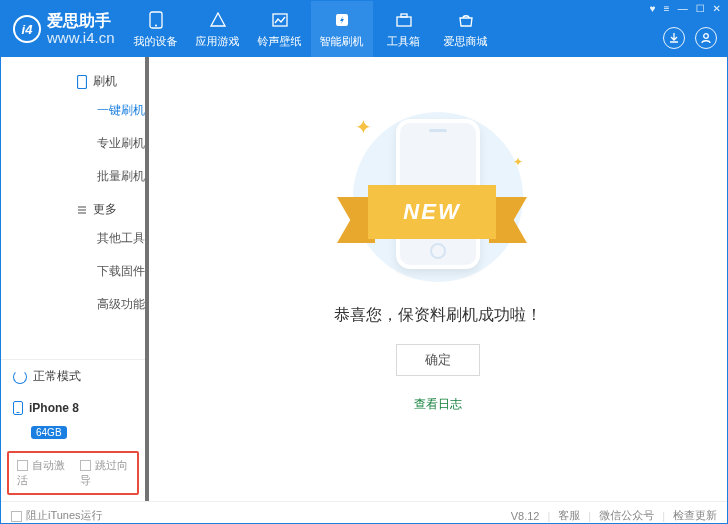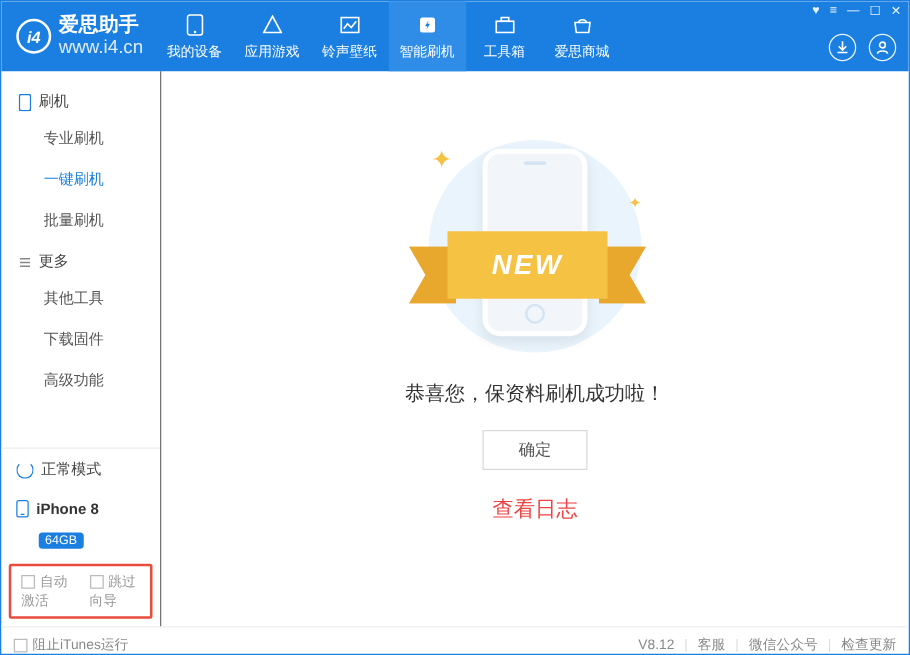--- a/index.html
+++ b/index.html
@@ -12,21 +12,21 @@
   .nav { display: flex; height: 100%; }
   .nav-item { display: flex; flex-direction: column; align-items: center; justify-content: center; width: 62px; height: 100%; cursor: pointer; font-size: 11px; }
   .nav-item .nav-icon { height: 20px; margin-bottom: 4px; display: flex; align-items: center; justify-content: center; }
   .nav-item.active { background: #2f8de8; }
   .win-icons { position: absolute; top: 2px; right: 6px; display: flex; gap: 8px; font-size: 10px; }
   .win-icons span { cursor: pointer; opacity: 0.9; }
   .header-right { position: absolute; right: 10px; bottom: 8px; display: flex; gap: 10px; }
   .circle-btn { width: 22px; height: 22px; border: 1.3px solid rgba(255,255,255,0.9); border-radius: 50%; display: flex; align-items: center; justify-content: center; cursor: pointer; }
 
   .body { display: flex; height: calc(100% - 56px - 22px); }
-  .sidebar { width: 128px; border-right: 1px solid #737373; display: flex; flex-direction: column; }
+  .sidebar { width: 148px; border-right: 4px solid #737373; display: flex; flex-direction: column; align-items: flex-end; }
   .sidebar-scroll { flex: 1; overflow: auto; padding-top: 8px; }
   .sb-section { padding: 8px 14px 4px; font-size: 12px; color: #444; display: flex; align-items: center; gap: 6px; }
   .sb-item { padding: 8px 0 8px 34px; font-size: 12px; color: #555; cursor: pointer; }
   .sb-item.active { color: #1a7fe0; }
   .sb-divider { height: 22px; }
 
   .sidebar-bottom { border-top: 1px solid #eee; }
   .bottom-row { padding: 8px 12px; display: flex; align-items: center; gap: 6px; font-size: 12px; color: #444; }
   .refresh-ic { width: 14px; height: 14px; border: 1.8px solid #1a7fe0; border-radius: 50%; border-top-color: transparent; }
   .device-ic { width: 10px; height: 14px; border: 1.8px solid #1a7fe0; border-radius: 2px; position: relative; }
@@ -45,21 +45,21 @@
   .ribbon { position:absolute; left:0; right:12px; top:78px; height:54px; }
   .ribbon-center { position:absolute; left:35px; right:35px; top:0; bottom:0; background:#f6c244; display:flex; align-items:center; justify-content:center; color:#fff; font-weight:bold; font-size:22px; letter-spacing:2px; font-style:italic;}
   .ribbon-left, .ribbon-right { position:absolute; width:38px; top:12px; bottom:-4px; background:#e8a82e;}
   .ribbon-left { left:4px; clip-path: polygon(0 0, 100% 0, 100% 100%, 0 100%, 35% 50%);}
   .ribbon-right { right:4px; clip-path: polygon(0 0, 100% 0, 65% 50%, 100% 100%, 0 100%);}
   .spark { position:absolute; font-size:20px; color:#f6c244;}
   .s1{left:22px; top:8px;} .s2{right:20px; top:48px; font-size:12px;} .s3{left:26px; top:120px; font-size:14px;}
 
   .success-text { font-size: 16px; color:#333; margin-bottom: 18px; }
   .btn { padding: 6px 28px; border:1px solid #d9d9d9; background:#fff; cursor:pointer; font-size:13px; color:#555; }
-  .log-link { margin-top: 20px; font-size:17px; color:#ef4444; cursor:pointer; }
+  .log-link { margin-top: 20px; font-size:12px; color:#15803d; cursor:pointer; }
 
   .footer { height:22px; border-top:1px solid #eee; display:flex; align-items:flex-end; font-size:11px; color:#888; padding: 0 10px; }
   .footer-left { display:flex; align-items:center; gap:4px;}
   .footer-right { margin-left:auto; display:flex; align-items:center; gap:8px;}
   .footer-right .sep{ color:#ddd; }
 </style>
 </head>
 <body>
 
 <div class="header">
@@ -149,22 +149,22 @@
 
 <div class="body">
   <div class="sidebar">
     <div class="sidebar-scroll">
       <div class="sb-section">
         <svg width="10" height="14" viewBox="0 0 10 14">
             <rect x="0.5" y="0.5" width="9" height="13" rx="1.5" fill="none" stroke="#1a7fe0" stroke-width="1.2"></rect>
           </svg>
         <span>刷机</span>
       </div>
+      <div class="sb-item active">一键刷机</div>
       <div class="sb-item">专业刷机</div>
-      <div class="sb-item active">一键刷机</div>
       <div class="sb-item">批量刷机</div>
 
       <div class="sb-section">
         <svg width="10" height="10" viewBox="0 0 10 10">
             <path d="M1 2 H9 M1 5 H9 M1 8 H9" stroke="#888" stroke-width="1.3"></path>
           </svg>
         <span>更多</span>
       </div>
       <div class="sb-item">其他工具</div>
       <div class="sb-item">下载固件</div>

